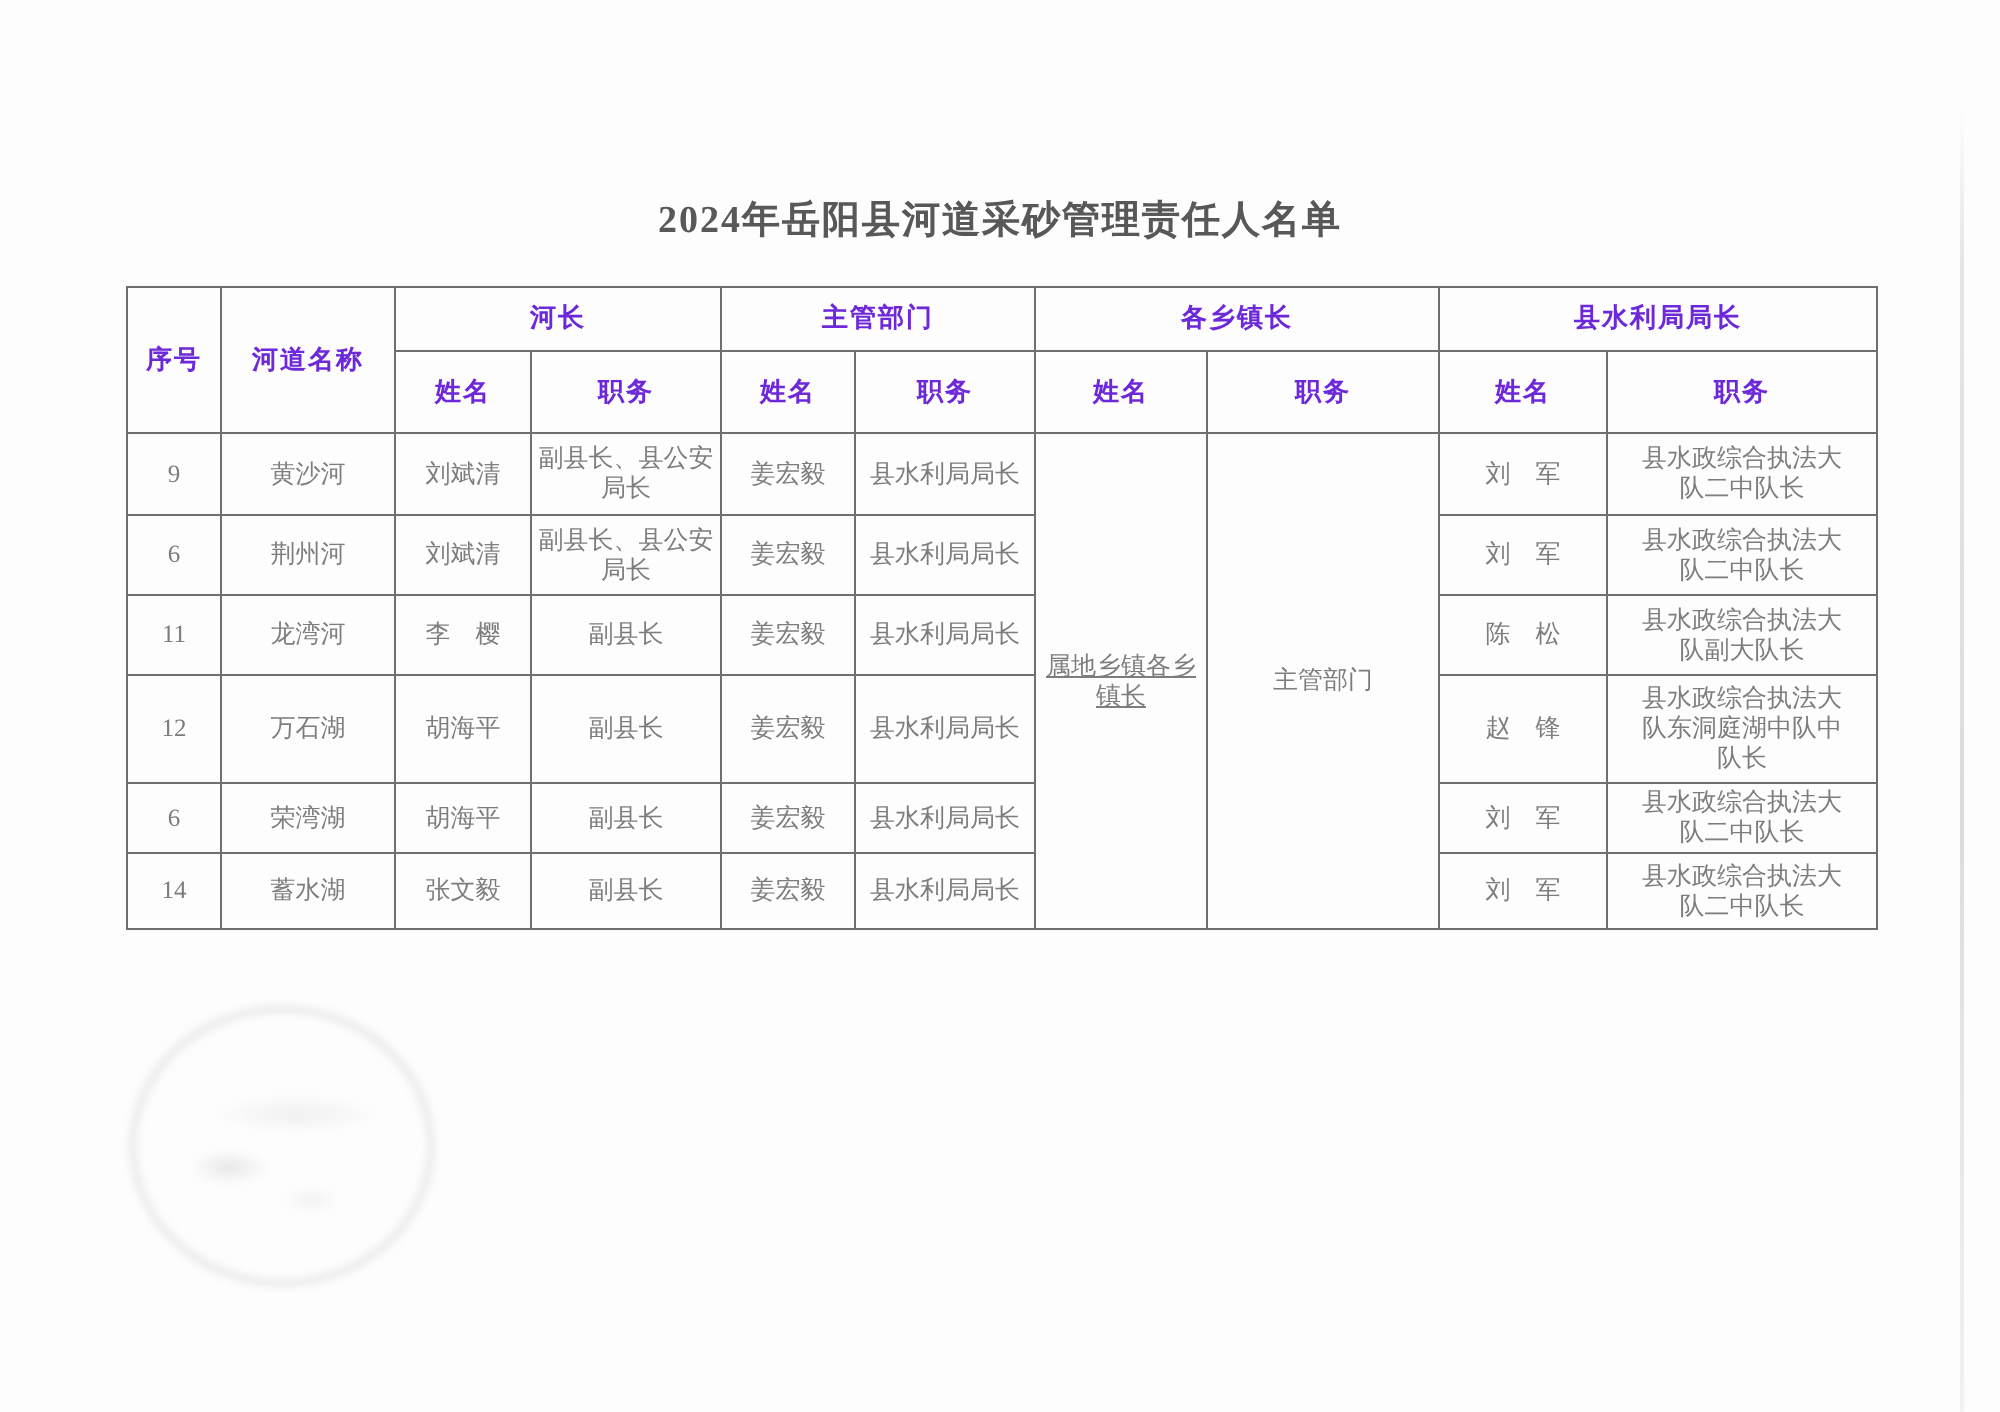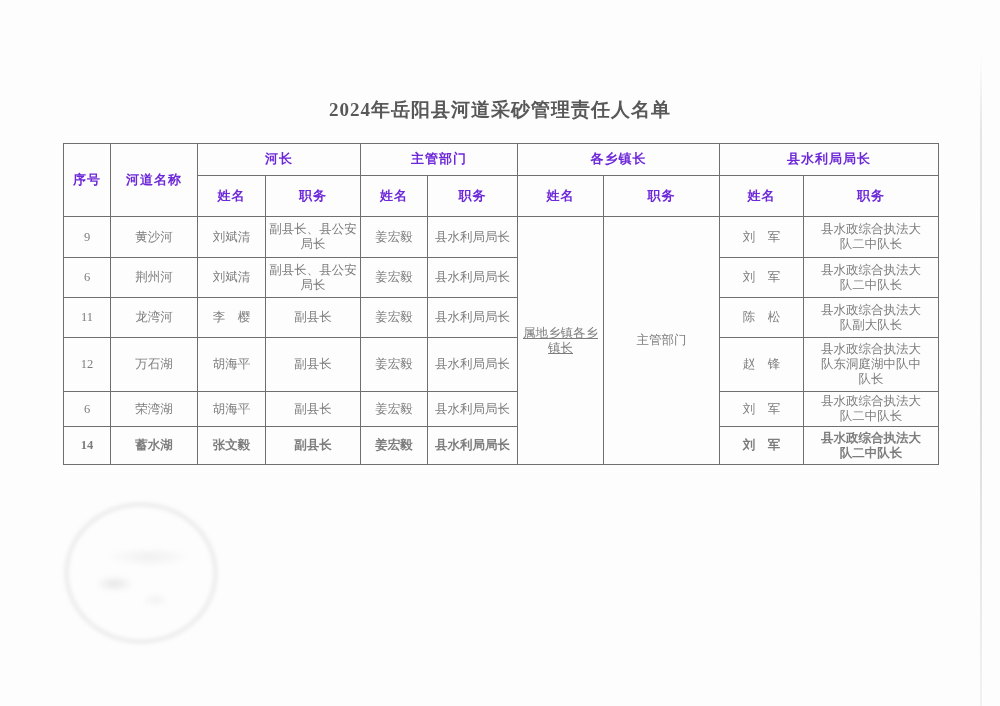--- a/index.html
+++ b/index.html
@@ -50,21 +50,21 @@
     letter-spacing: 1px;
     font-family: Liberation Mono, monospace;
   }
   tr.h-group { height: 32px; }
   tr.h-sub   { height: 41px; }
   tr.r9  { height: 41px; }
   tr.r10 { height: 40px; }
   tr.r11 { height: 40px; }
   tr.r12 { height: 54px; }
   tr.r13 { height: 33px; }
-  tr.r14 { height: 38px; font-weight: bold; }
+  tr.r14 { height: 38px; }
   td.chief-title { padding: 2px; }
   td.enf-title   { padding: 2px 11px; }
   td.sup-name    { padding: 2px 4px; text-decoration: underline; }
   
   .stamp {
     position: absolute;
     left: 65px;
     top: 503px;
     width: 146px;
     height: 134px;

